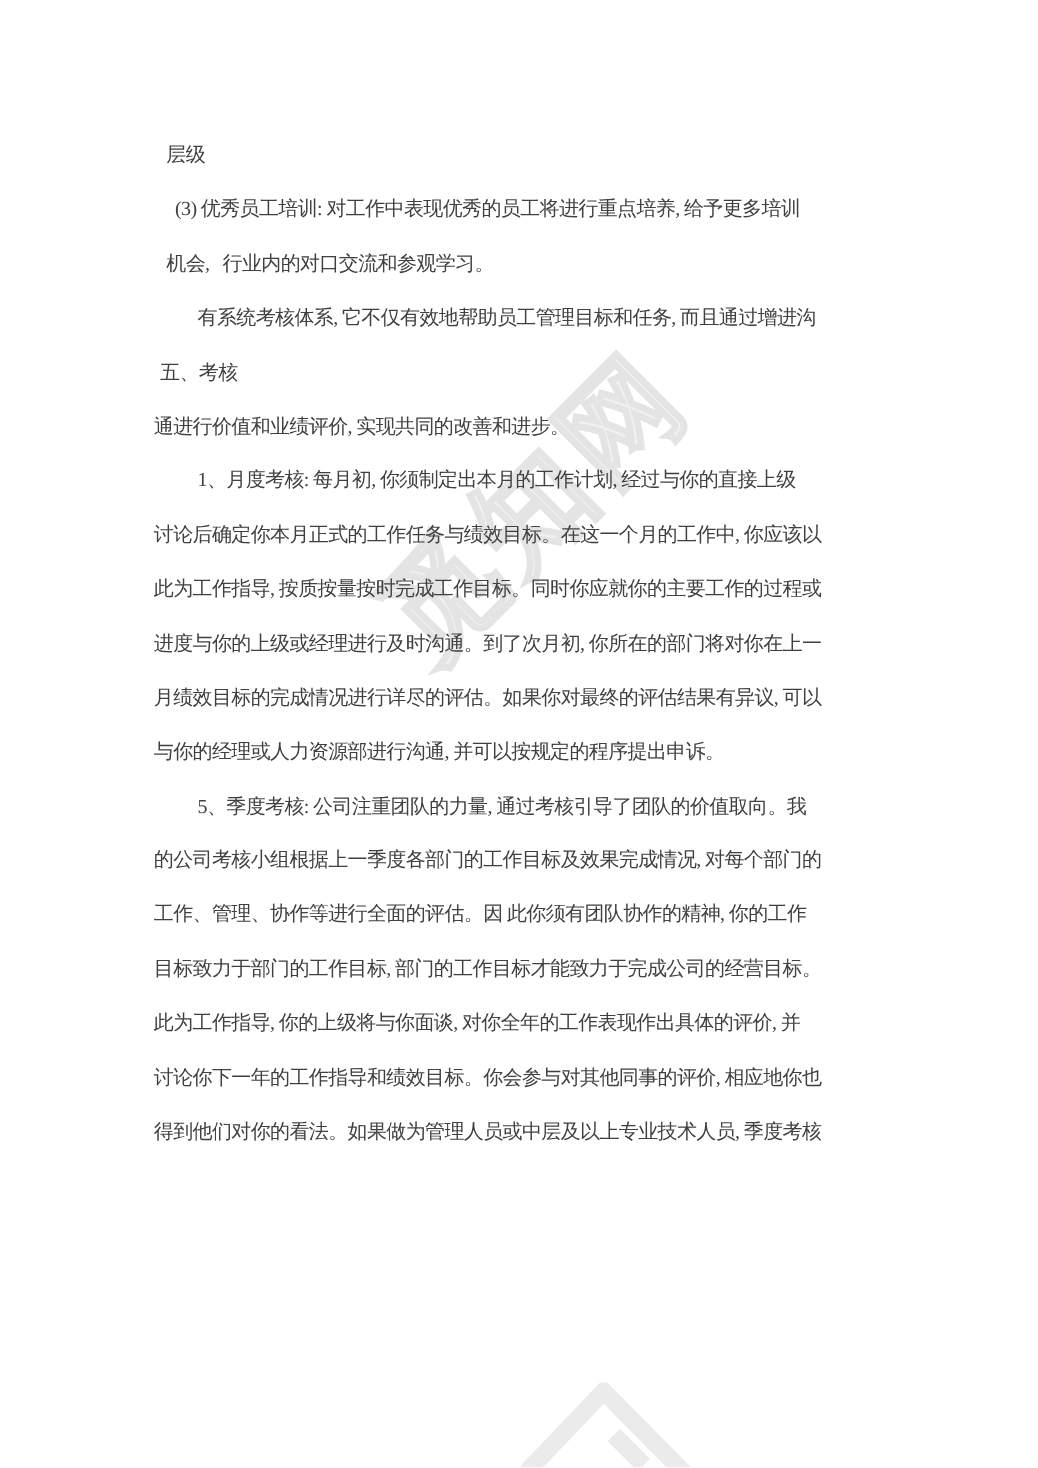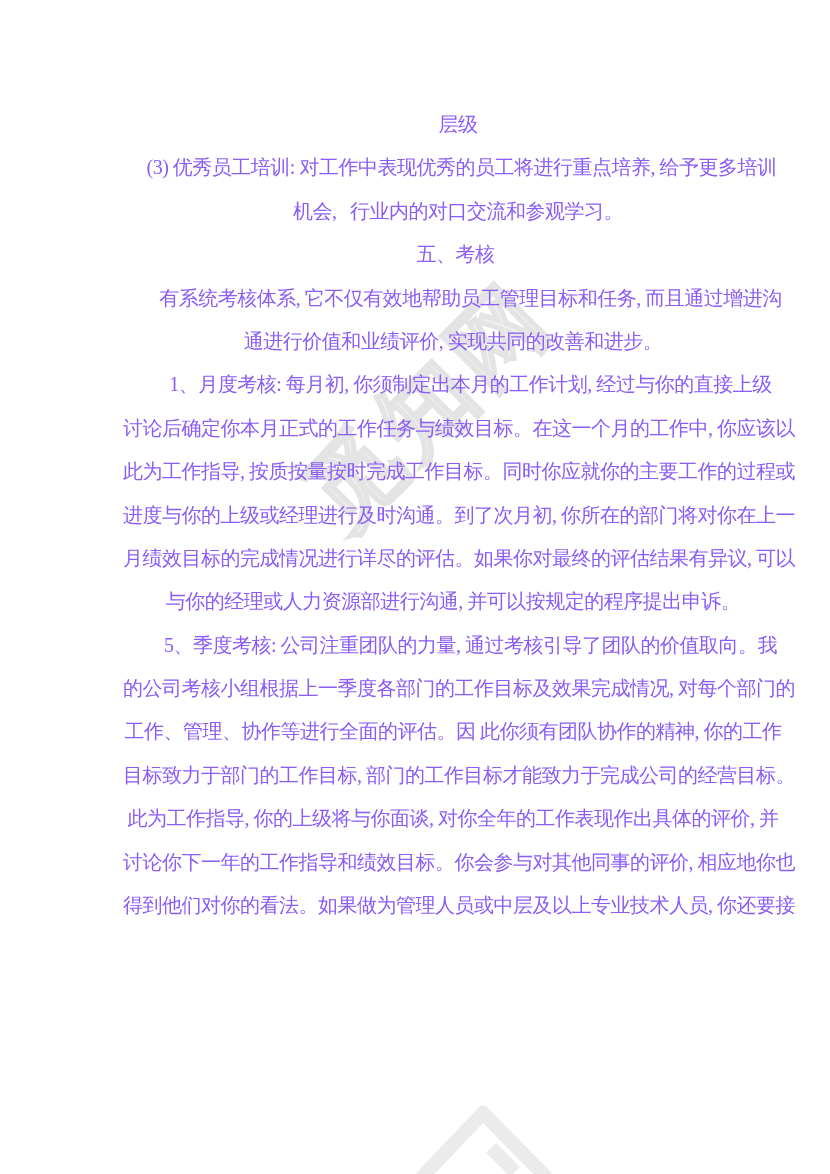--- a/index.html
+++ b/index.html
@@ -20,25 +20,24 @@
   .text-block {
     position: absolute;
     left: 123px;
     top: 103px;
     width: 660px;
     z-index: 2;
   }
   .line {
     height: 43.4px;
     line-height: 43.4px;
-    font-size: 20px;
+    font-size: 16px;
     letter-spacing: -0.5px;
-    color: #8b5cf6;
+    color: #404040;
     white-space: pre;
-    text-align: center;
   }
   .ind-a { padding-left: 10px; }   
   .ind-b { padding-left: 17px; }   
   .ind-c { padding-left: 5px; }    
   .ind-p { padding-left: 35px; }   
 
   .watermark-center {
     position: absolute;
     left: 263px;
     top: 355px;
@@ -76,31 +75,31 @@
 
   <svg class="watermark-bottom" viewBox="0 0 150 68" xmlns="http://www.w3.org/2000/svg">
     <polyline points="14,72 76,7 140,72" fill="none" stroke="#ebebeb" stroke-width="14"></polyline>
     <line x1="84" y1="42" x2="108" y2="66" stroke="#ebebeb" stroke-width="14"></line>
   </svg>
 
   <div class="text-block">
     <div class="line ind-a">层级</div>
     <div class="line ind-b">(3) 优秀员工培训: 对工作中表现优秀的员工将进行重点培养, 给予更多培训</div>
     <div class="line ind-a">机会,   行业内的对口交流和参观学习。</div>
+    <div class="line ind-p">有系统考核体系, 它不仅有效地帮助员工管理目标和任务, 而且通过增进沟</div>
     <div class="line ind-c">五、考核</div>
-    <div class="line ind-p">有系统考核体系, 它不仅有效地帮助员工管理目标和任务, 而且通过增进沟</div>
     <div class="line">通进行价值和业绩评价, 实现共同的改善和进步。</div>
     <div class="line ind-p">1、月度考核: 每月初, 你须制定出本月的工作计划, 经过与你的直接上级</div>
     <div class="line">讨论后确定你本月正式的工作任务与绩效目标。在这一个月的工作中, 你应该以</div>
     <div class="line">此为工作指导, 按质按量按时完成工作目标。同时你应就你的主要工作的过程或</div>
     <div class="line">进度与你的上级或经理进行及时沟通。到了次月初, 你所在的部门将对你在上一</div>
     <div class="line">月绩效目标的完成情况进行详尽的评估。如果你对最终的评估结果有异议, 可以</div>
     <div class="line">与你的经理或人力资源部进行沟通, 并可以按规定的程序提出申诉。</div>
     <div class="line ind-p">5、季度考核: 公司注重团队的力量, 通过考核引导了团队的价值取向。我</div>
     <div class="line">的公司考核小组根据上一季度各部门的工作目标及效果完成情况, 对每个部门的</div>
     <div class="line">工作、管理、协作等进行全面的评估。因 此你须有团队协作的精神, 你的工作</div>
     <div class="line">目标致力于部门的工作目标, 部门的工作目标才能致力于完成公司的经营目标。</div>
     <div class="line">此为工作指导, 你的上级将与你面谈, 对你全年的工作表现作出具体的评价, 并</div>
     <div class="line">讨论你下一年的工作指导和绩效目标。你会参与对其他同事的评价, 相应地你也</div>
-    <div class="line">得到他们对你的看法。如果做为管理人员或中层及以上专业技术人员, 你还要接</div>
+    <div class="line">得到他们对你的看法。如果做为管理人员或中层及以上专业技术人员, 季度考核</div>
   </div>
 
 </div>
 
 </body></html>

